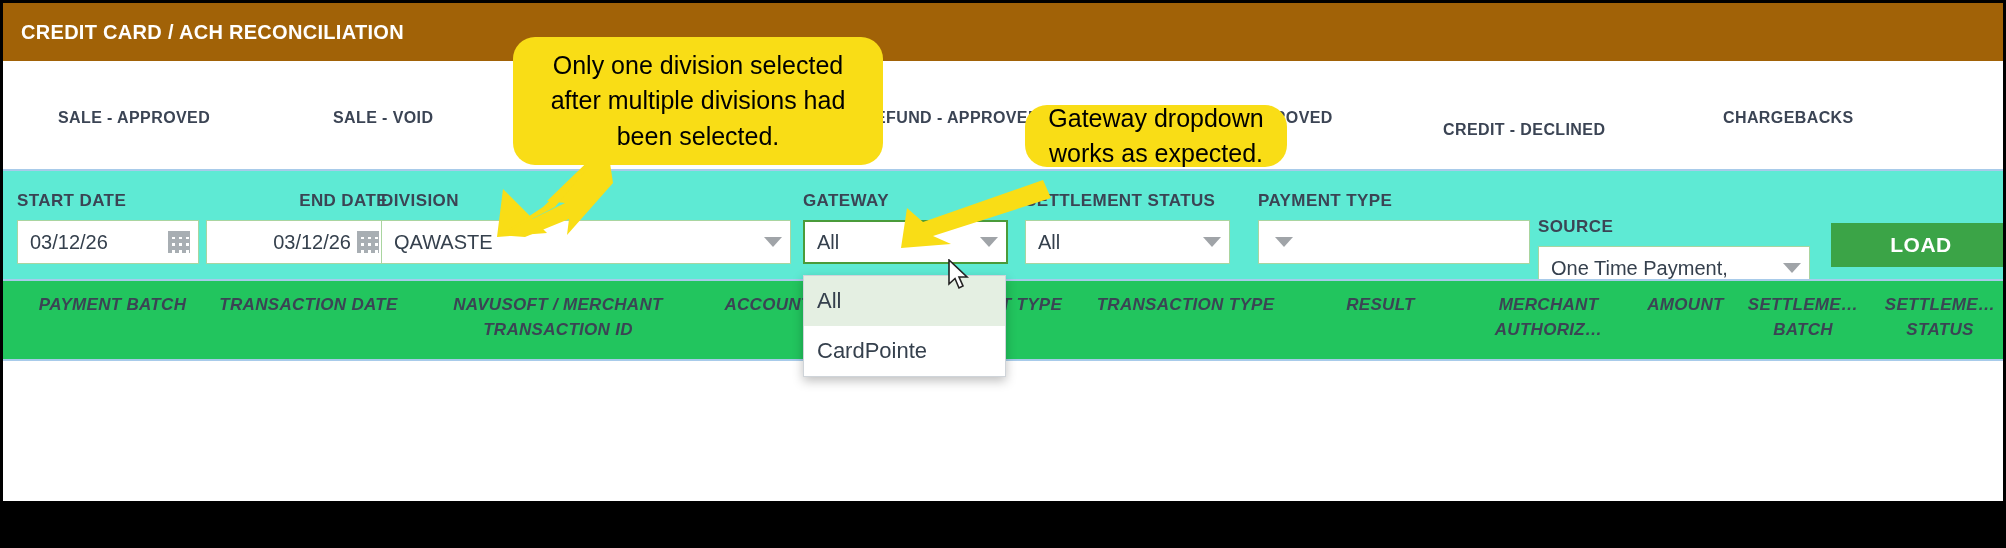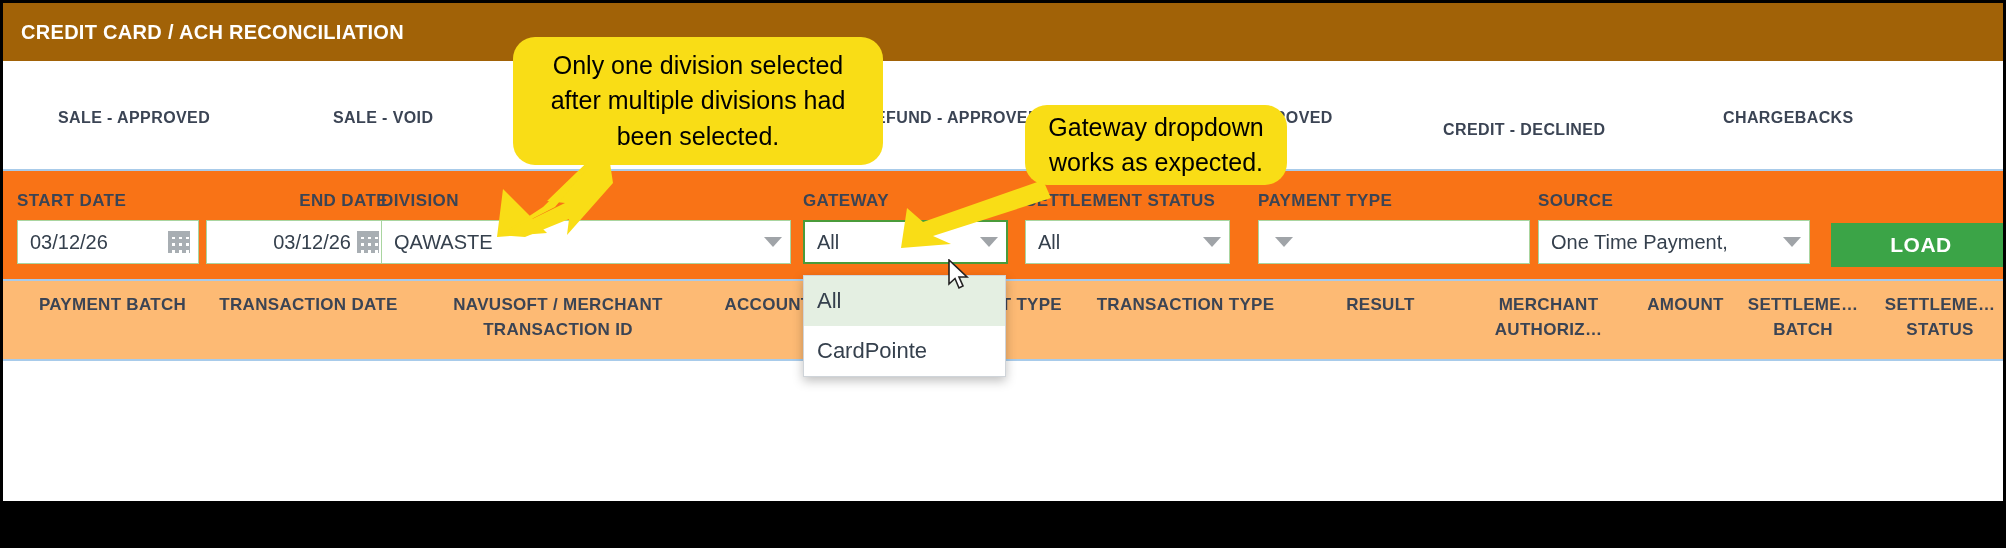--- a/index.html
+++ b/index.html
@@ -50,21 +50,21 @@
   .tab.t2 { position:absolute; left: 600px; top: 48px; }
   .tab.t3 { position:absolute; left: 860px; top: 48px; }
   .tab.t4 { position:absolute; left: 1160px;top: 48px; }
   .tab.t5 { position:absolute; left: 1440px;top: 48px; margin-top: 12px; }
   .tab.t6 { position:absolute; left: 1720px;top: 48px; }
 
   
   #filterbar {
     position: absolute; left: 0; top: 166px;
     width: 2000px; height: 110px;
-    background: #f97316;
+    background: #5eead4;
     border-top: 2px solid #a8cbea;
   }
   .fld { position: absolute; top: 20px; }
   .fld-label {
     font-size: 17px; font-weight: bold; color: #3b4454;
     letter-spacing: .4px; white-space: nowrap;
     margin-bottom: 9px;
   }
   .ctl {
     height: 44px; background: #fff;
@@ -94,21 +94,21 @@
   #f-end   { left: 203px; width: 182px; text-align: right; }
   #f-end   .ctl { width: 182px; }
   #f-div   { left: 378px; width: 410px; }
   #f-div   .ctl { width: 410px; }
   #f-gate  { left: 800px; width: 205px; }
   #f-gate  .ctl { width: 205px; border: 2px solid #4a9b3a; }
   #f-sett  { left: 1022px; width: 205px; }
   #f-sett  .ctl { width: 205px; }
   #f-pay   { left: 1255px; width: 272px; }
   #f-pay   .ctl { width: 272px; }
-  #f-src   { left: 1535px; width: 272px; }
+  #f-src   { left: 1535px; width: 272px; margin-top: 26px; }
   #f-src   .ctl { width: 272px; }
 
   #load-btn {
     position: absolute; left: 1828px; top: 52px;
     width: 180px; height: 44px;
     background: #3ba447; color: #fff;
     font-weight: bold; font-size: 21px; letter-spacing: .5px;
     display: flex; align-items: center; justify-content: center;
     cursor: pointer; border: none;
   }
@@ -133,21 +133,22 @@
     position: absolute; left: 945px; top: 256px;
     width: 22px; height: 32px; z-index: 60;
   }
 
   
   #thead {
     position: absolute; left: 0; top: 276px;
     width: 2000px; height: 82px;
     border-top: 2px solid #a8cbea;
     border-bottom: 2px solid #a8cbea;
-    background: #fdba74;
+    background: #22c55e;
+    font-style: italic;
   }
   .th {
     position: absolute; top: 12px;
     font-size: 17px; font-weight: bold; color: #3b4454;
     letter-spacing: .3px; text-align: center; line-height: 1.45;
     cursor: pointer;
   }
   #tbody {
     position: absolute; left: 0; top: 358px;
     width: 2000px; height: 140px; background: #fff;
@@ -160,21 +161,21 @@
   
   .callout {
     position: absolute; background: #f9dd16;
     border-radius: 22px; z-index: 50;
     color: #000; text-align: center;
     font-size: 25px; line-height: 1.42;
     display: flex; align-items: center; justify-content: center;
     padding: 12px 18px;
   }
   #callout1 { left: 510px; top: 34px; width: 370px; height: 128px; }
-  #callout2 { left: 1022px; top: 102px; width: 262px; height: 80px; }
+  #callout2 { left: 1022px; top: 102px; width: 262px; height: 62px; }
 
   .arrow { position: absolute; z-index: 49; }
   #arrow1 { left: 492px; top: 140px; }
   #arrow2 { left: 890px; top: 175px; }
 </style>
 </head>
 <body>
 
 <div id="frame">
 

